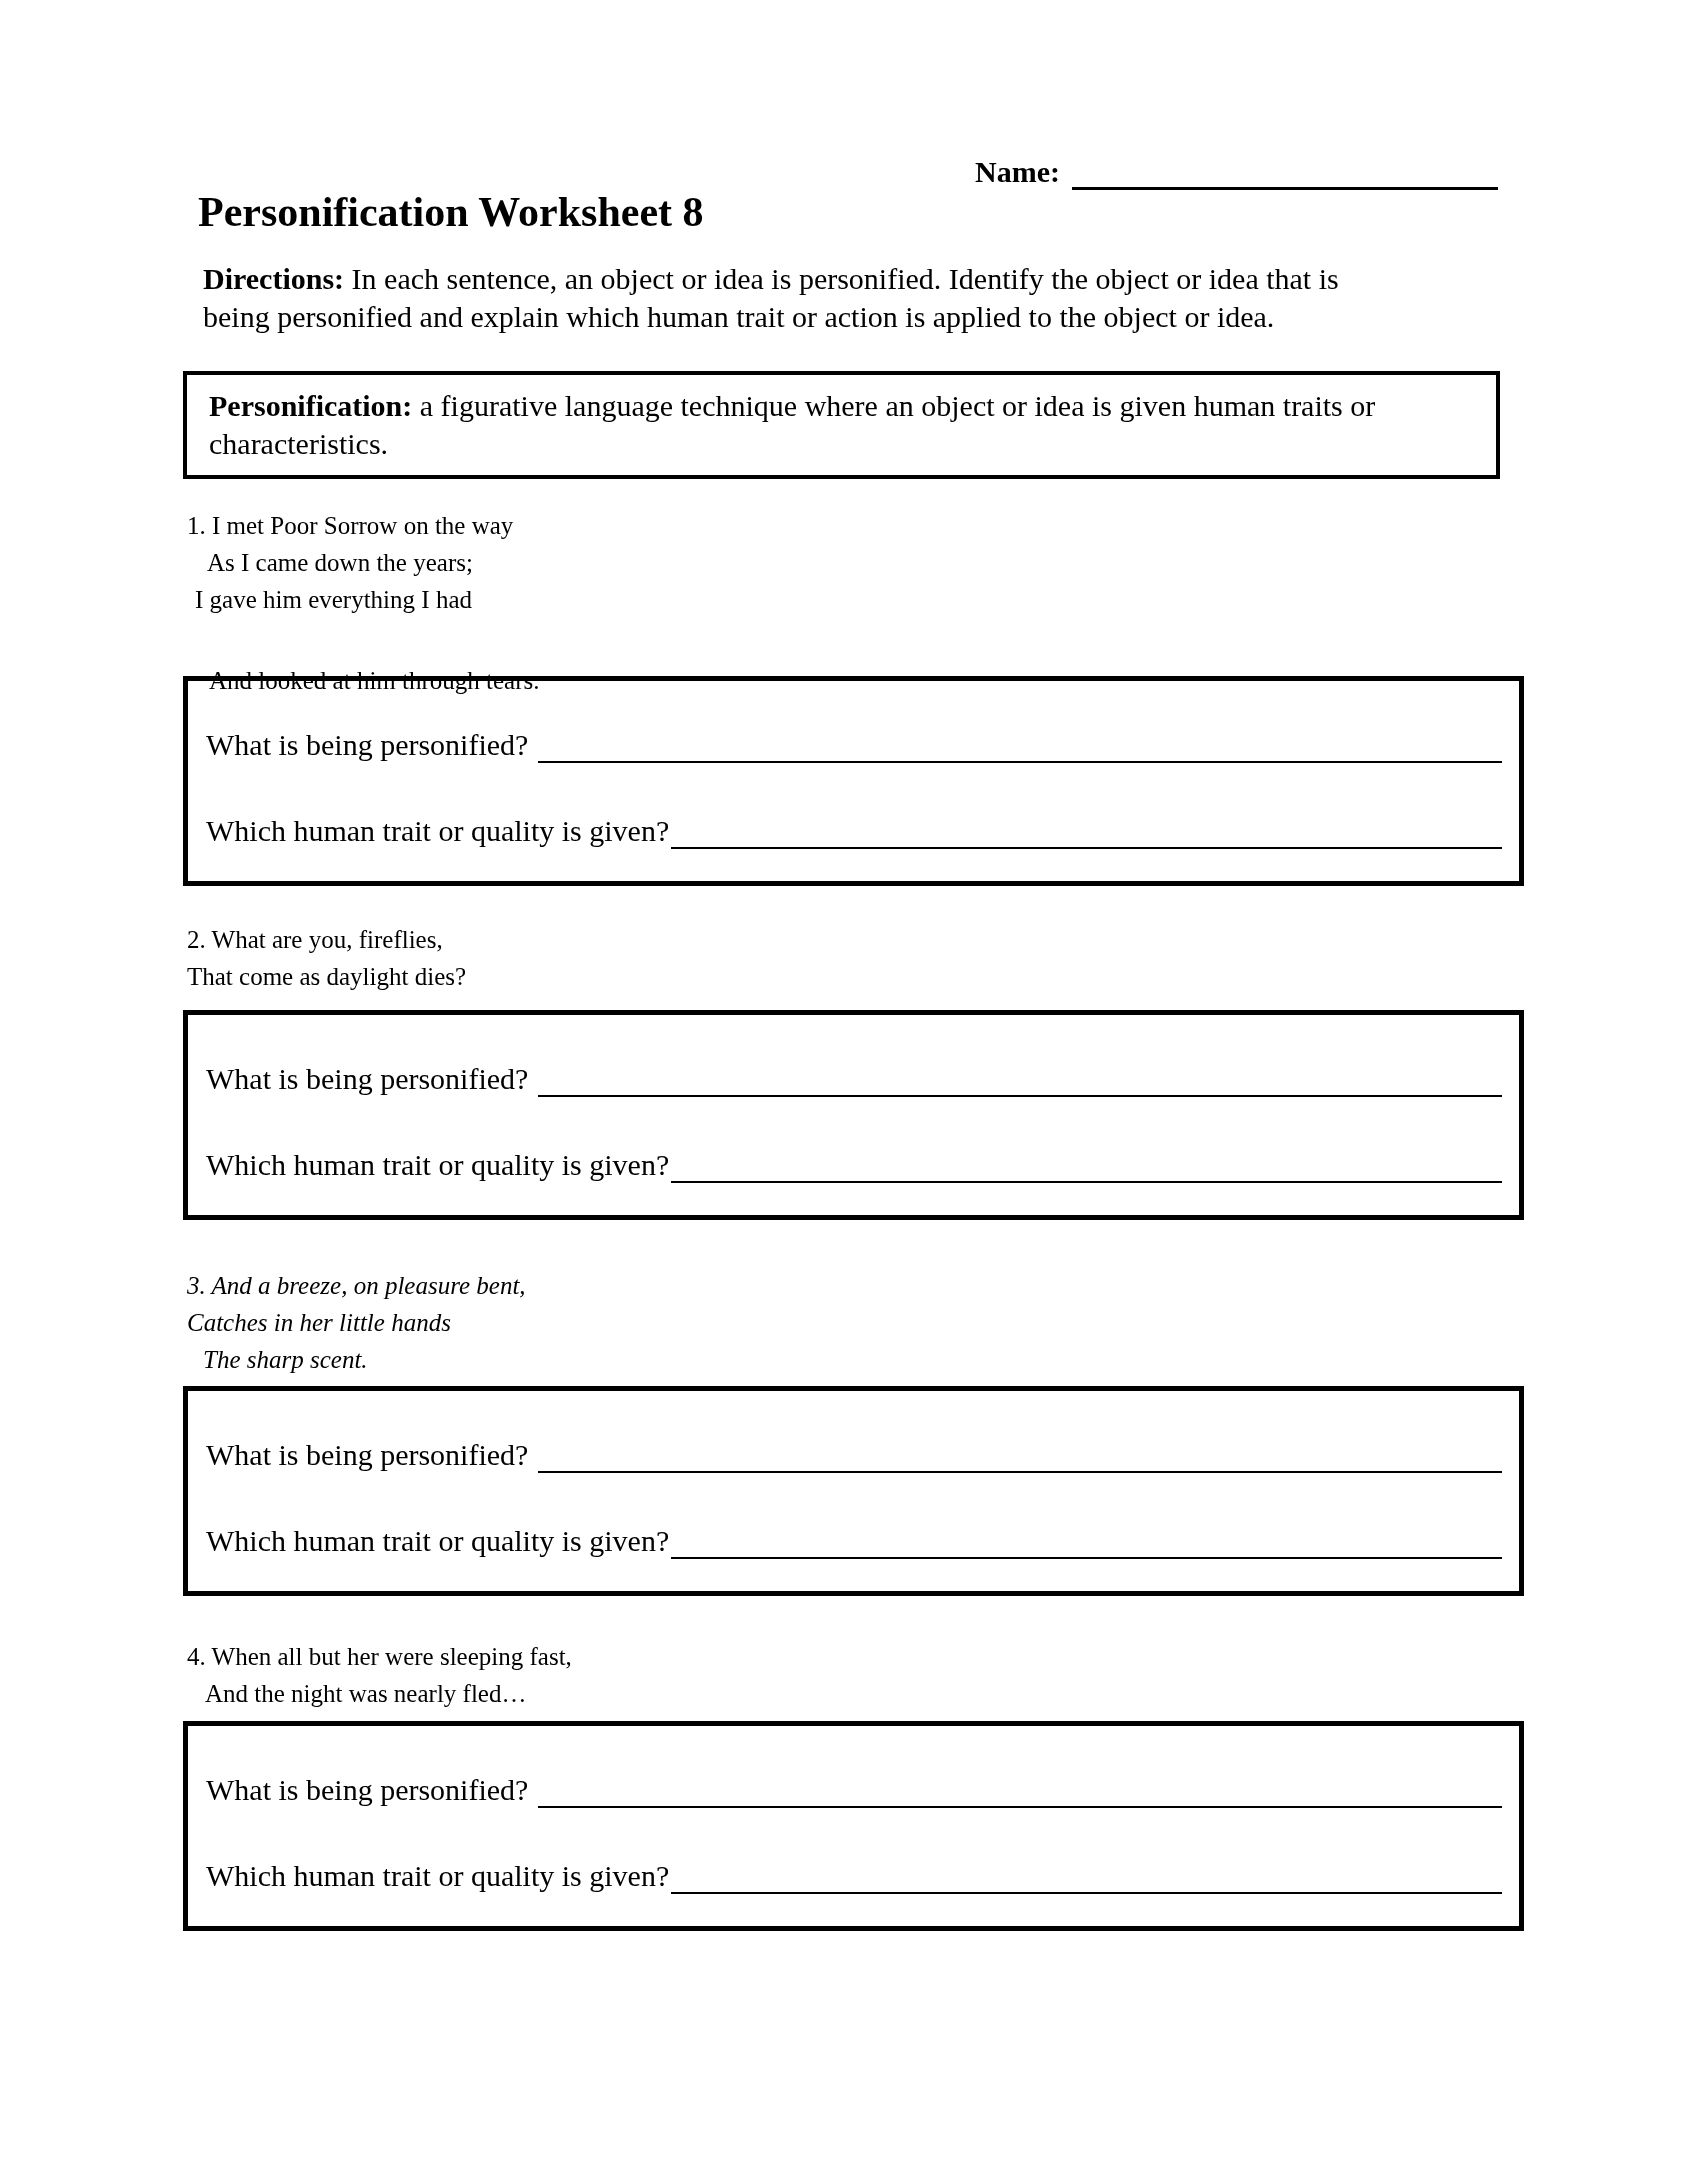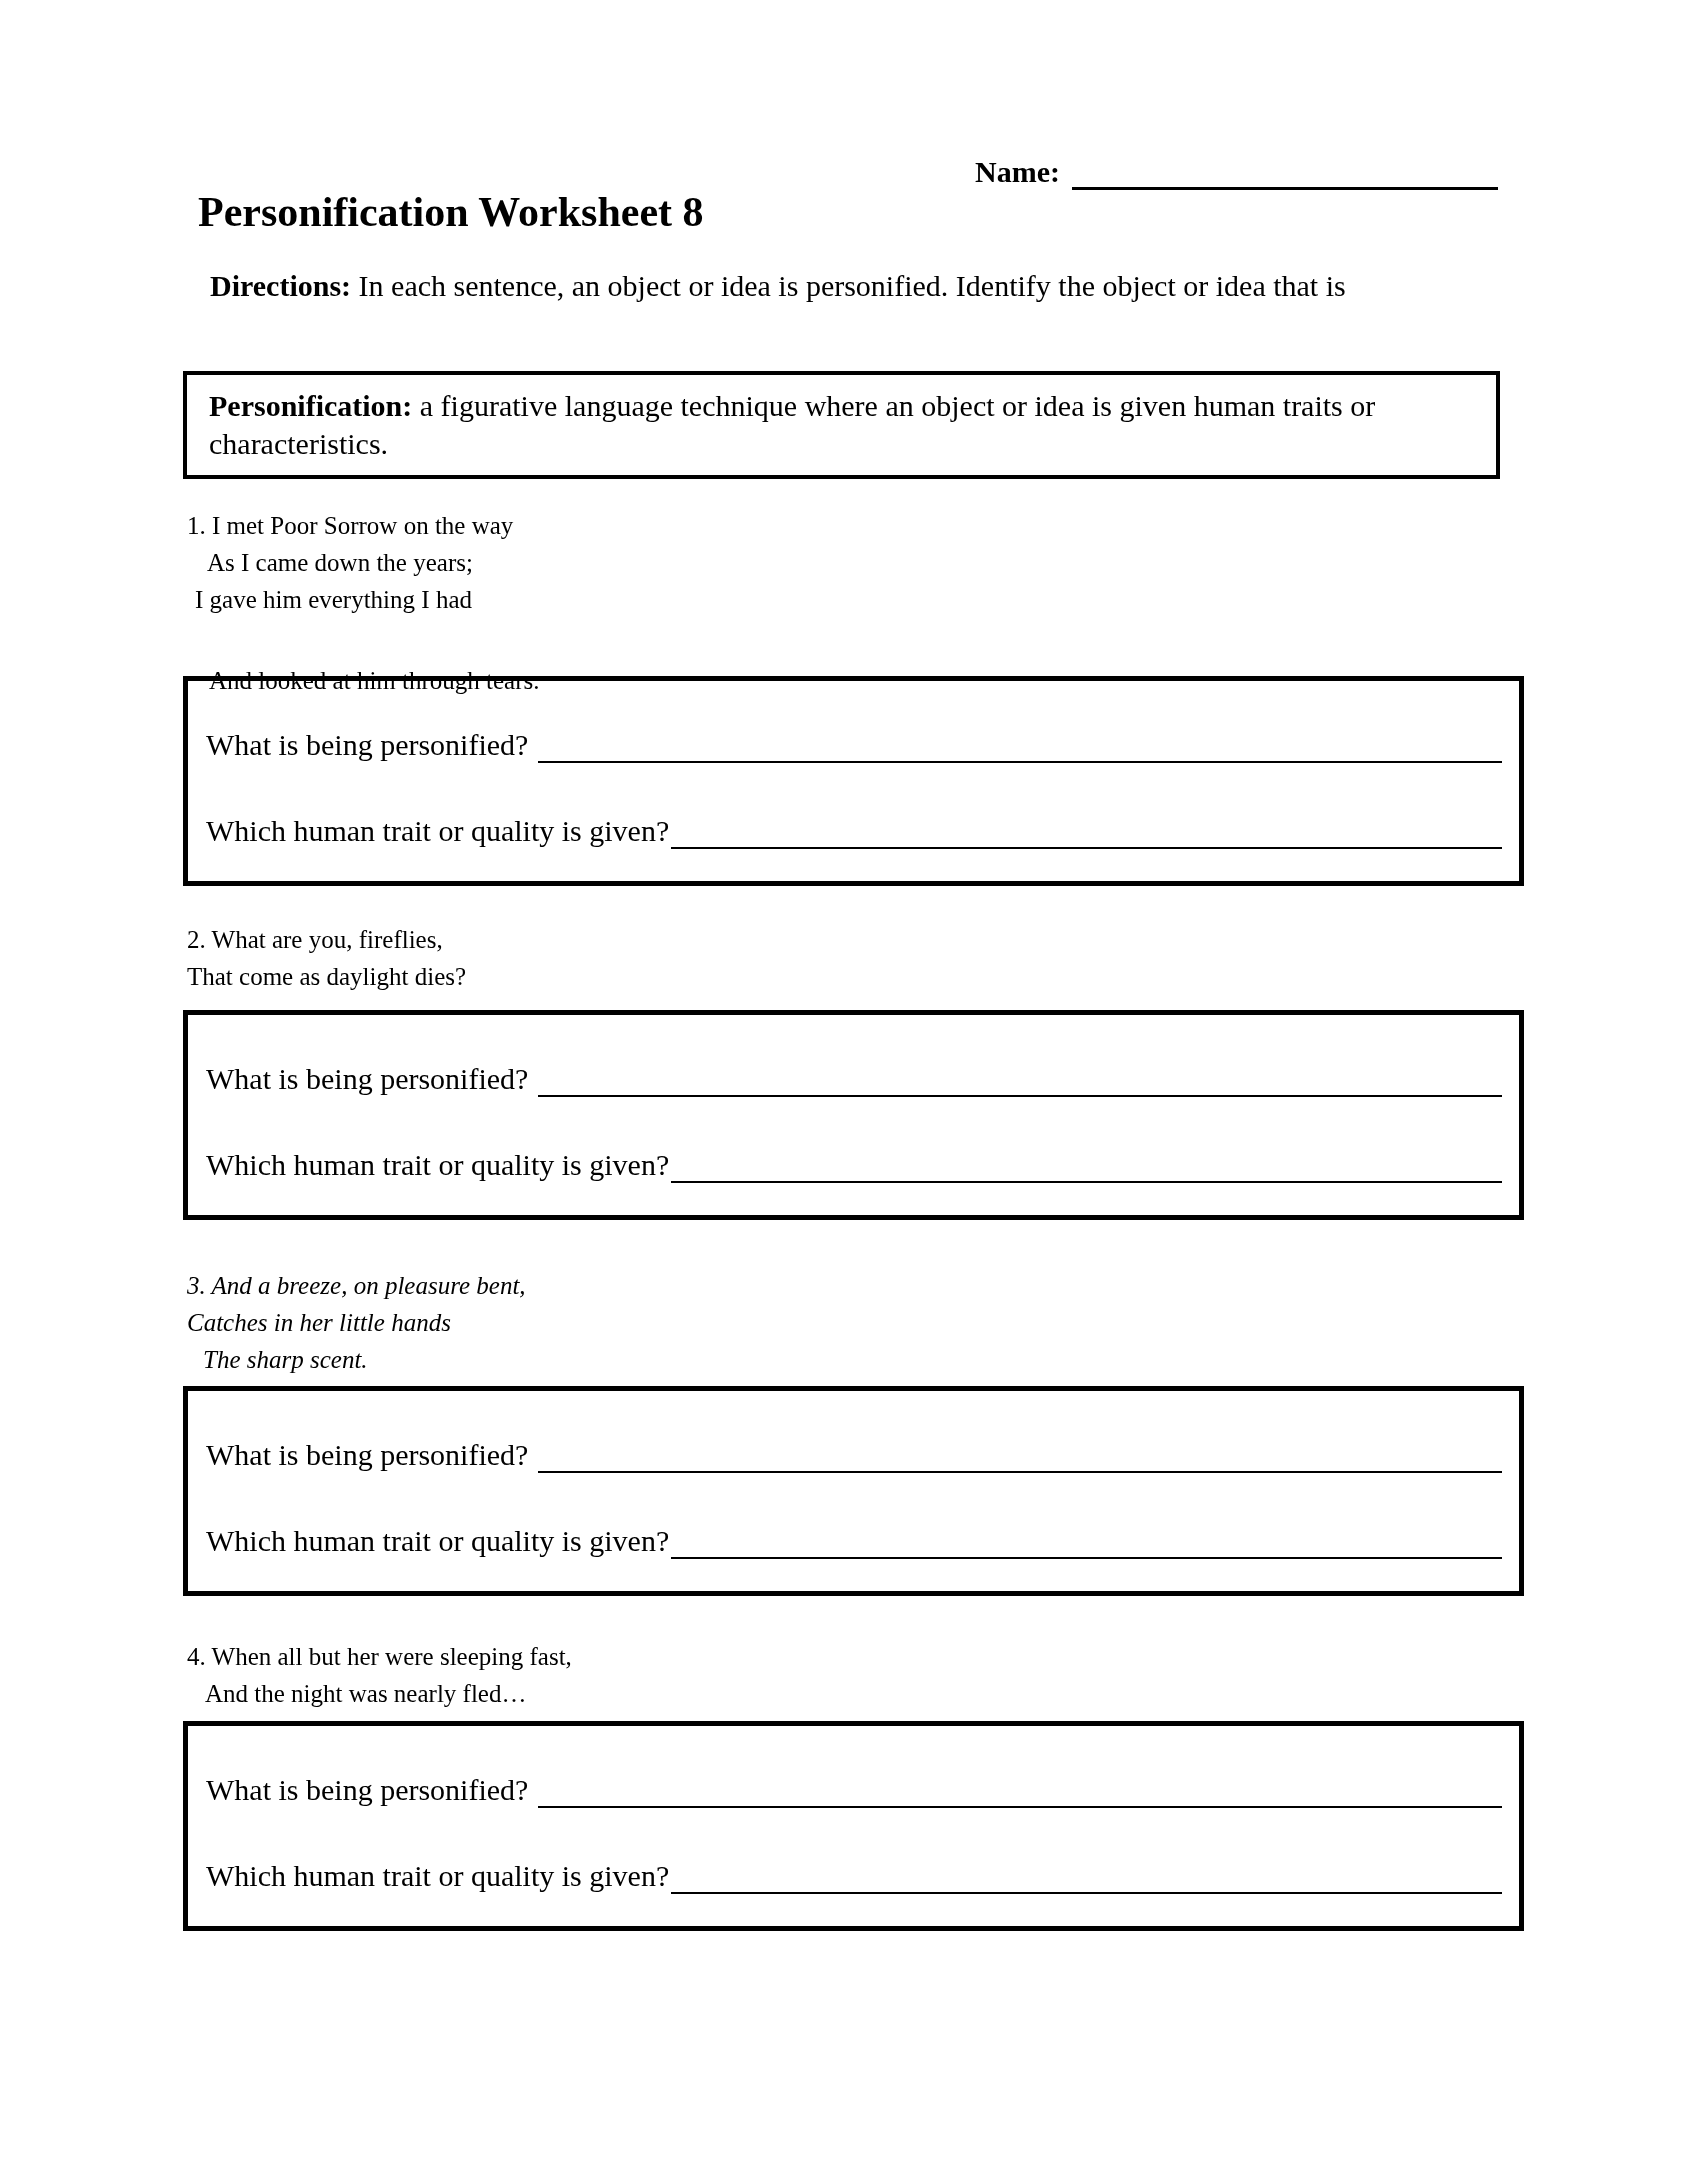--- a/index.html
+++ b/index.html
@@ -45,21 +45,21 @@
     line-height:48px;
     font-weight:bold;
   }
 
   
   .directions{
     position:absolute;
     top:251px;
     left:194px;
     width:1287px;
-    margin:16px;
+    margin:9px;
     font-size:30px;
     line-height:38px;
   }
   .directions .dir-label{font-weight:bold;}
 
   
   .def-box{
     position:absolute;
     left:183px;
     top:371px;
@@ -116,20 +116,21 @@
     <span class="name-label">Name:</span>
     <span class="name-line"></span>
   </div>
 
   <h1 class="title">Personification Worksheet 8</h1>
 
   <p class="directions">
     <span class="dir-label">Directions:</span>
     <span>In each sentence, an object or idea is personified.  Identify the object or idea that is</span>
     <br>
+    <span>being personified and explain which human trait or action is applied to the object or idea.</span>
   </p>
 
   <div class="def-box">
     <span class="def-label">Personification:</span>
     <span>a figurative language technique where an object or idea is given human traits or characteristics.</span>
   </div>
 
   <div class="question" style="top:507px;">
     <div class="qline">1. I met Poor Sorrow on the way</div>
     <div class="qline" style="padding-left:20px;">As I came down the years;</div>

